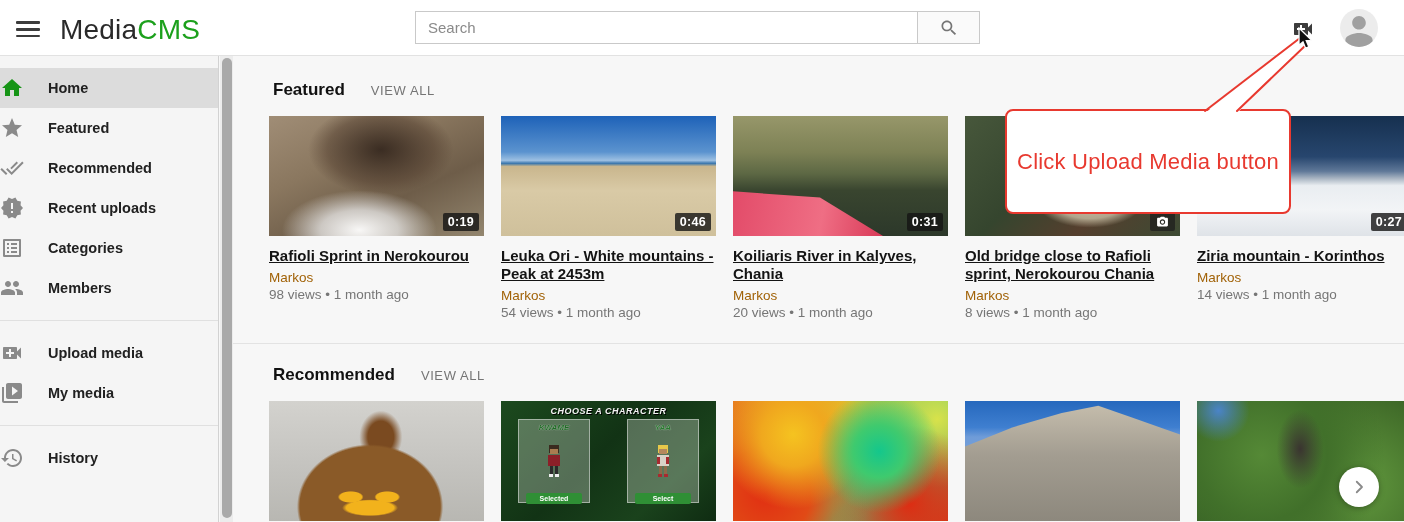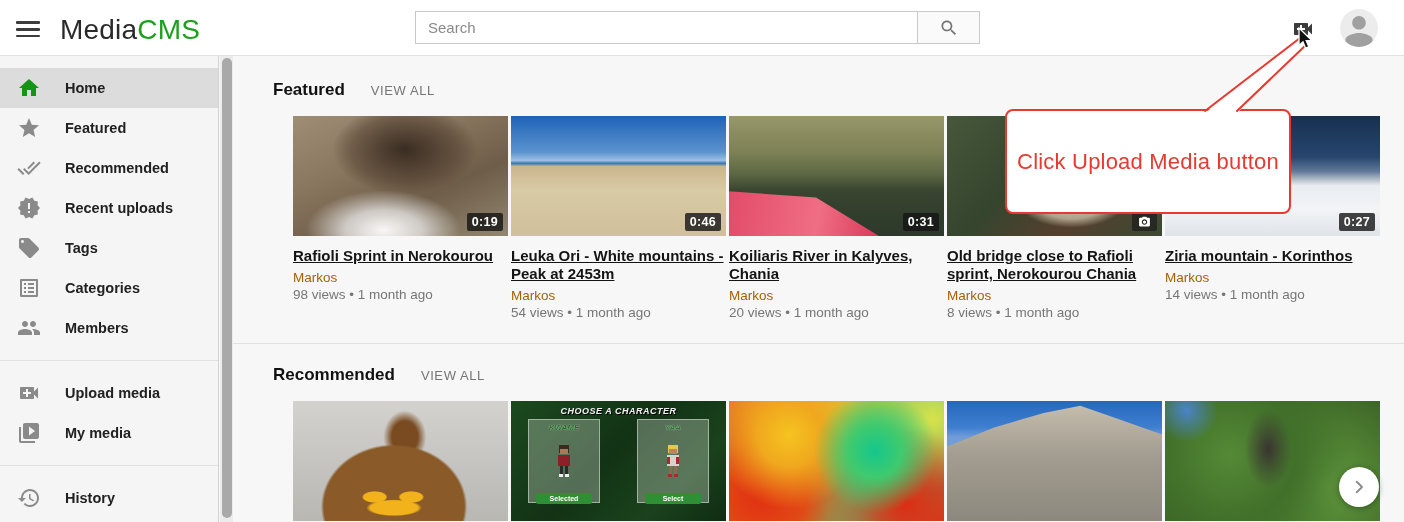--- a/index.html
+++ b/index.html
@@ -37,33 +37,33 @@
   }
 
   
   .sidebar {
     position:absolute; left:0; top:56px; width:219px; height:466px;
     background:#f5f5f5; border-right:1px solid #d2d2d2; padding-top:12px; z-index:5;
   }
   .sb-scroll { position:absolute; left:220px; top:56px; width:13px; height:466px; background:#ececec; z-index:6; }
   .sb-thumb { position:absolute; left:1.5px; top:2px; width:10px; height:460px; background:#a9a9a9; border-radius:5px; }
   .sb-item {
-    display:flex; align-items:center; height:40px; padding-left:17px; cursor:pointer;
+    display:flex; align-items:center; height:40px; cursor:pointer;
     color:#212121; font-size:14.5px; font-weight:600;
   }
   .sb-item .sb-ic { width:24px; height:24px; margin-right:24px; flex:0 0 auto; }
   .sb-item.active { background:#dcdcdc; }
   .sb-div { height:1px; background:#e0e0e0; margin:12px 0; }
 
   
   .main { position:absolute; left:233px; top:56px; width:1171px; height:466px; }
   .section-head { display:flex; align-items:baseline; margin:24px 0 16px 40px; }
   .section-head .title { font-size:17px; font-weight:700; color:#111; }
   .section-head .viewall { margin-left:26px; font-size:13px; color:#757575; letter-spacing:.6px; cursor:pointer; }
-  .cards { display:flex; gap:3px; margin-left:60px; }
+  .cards { display:flex; gap:17px; margin-left:36px; }
   .card { width:215px; cursor:pointer; }
   .thumb { position:relative; width:215px; height:120px; overflow:hidden; background:#888; }
   .dur {
     position:absolute; right:5px; bottom:5px; background:rgba(20,20,20,.8); color:#fff;
     font-size:12.5px; font-weight:700; padding:2px 5px; border-radius:2px; letter-spacing:.3px;
   }
   .imgbadge {
     position:absolute; right:5px; bottom:5px; background:rgba(30,30,30,.75);
     width:25px; height:20px; border-radius:2px; display:flex; align-items:center; justify-content:center;
   }
@@ -198,26 +198,20 @@
       <span>Recommended</span>
     </div>
     <div class="sb-item">
       <svg class="sb-ic" viewBox="0 0 24 24" fill="#8a8a8a">
           <path d="M23 12l-2.44-2.79.34-3.69-3.61-.82-1.89-3.2L12 2.96 8.6 1.5 6.71 4.69 3.1 5.5l.34 3.7L1 12l2.44 2.79-.34 3.7 3.61.82L8.6 22.5l3.4-1.47 3.4 1.46 1.89-3.19 3.61-.82-.34-3.69L23 12zm-10 5h-2v-2h2v2zm0-4h-2V7h2v6z"></path>
         </svg>
       <span>Recent uploads</span>
     </div>
     <div class="sb-item">
       <svg class="sb-ic" viewBox="0 0 24 24" fill="#8a8a8a">
-          <path d="M21.41 11.58l-9-9C12.05 2.22 11.55 2 11 2H4c-1.1 0-2 .9-2 2v7c0 .55.22 1.05.59 1.42l9 9c.36.36.86.58 1.41.58s1.05-.22 1.41-.59l7-7c.37-.36.59-.86.59-1.41s-.23-1.06-.59-1.42zM5.5 7C4.67 7 4 6.33 4 5.5S4.67 4 5.5 4 7 4.67 7 5.5 6.33 7 5.5 7z"></path>
-        </svg>
-      <span>Tags</span>
-    </div>
-    <div class="sb-item">
-      <svg class="sb-ic" viewBox="0 0 24 24" fill="#8a8a8a">
           <path d="M19 5v14H5V5h14m1.1-2H3.9c-.5 0-.9.4-.9.9v16.2c0 .4.4.9.9.9h16.2c.4 0 .9-.5.9-.9V3.9c0-.5-.5-.9-.9-.9zM11 7h6v2h-6V7zm0 4h6v2h-6v-2zm0 4h6v2h-6zM7 7h2v2H7zm0 4h2v2H7zm0 4h2v2H7z"></path>
         </svg>
       <span>Categories</span>
     </div>
     <div class="sb-item">
       <svg class="sb-ic" viewBox="0 0 24 24" fill="#8a8a8a">
           <path d="M16 11c1.66 0 2.99-1.34 2.99-3S17.66 5 16 5c-1.66 0-3 1.34-3 3s1.34 3 3 3zm-8 0c1.66 0 2.99-1.34 2.99-3S9.66 5 8 5C6.34 5 5 6.34 5 8s1.34 3 3 3zm0 2c-2.33 0-7 1.17-7 3.5V19h14v-2.5c0-2.33-4.67-3.5-7-3.5zm8 0c-.29 0-.62.02-.97.05 1.16.84 1.97 1.97 1.97 3.45V19h6v-2.5c0-2.33-4.67-3.5-7-3.5z"></path>
         </svg>
       <span>Members</span>
     </div>

